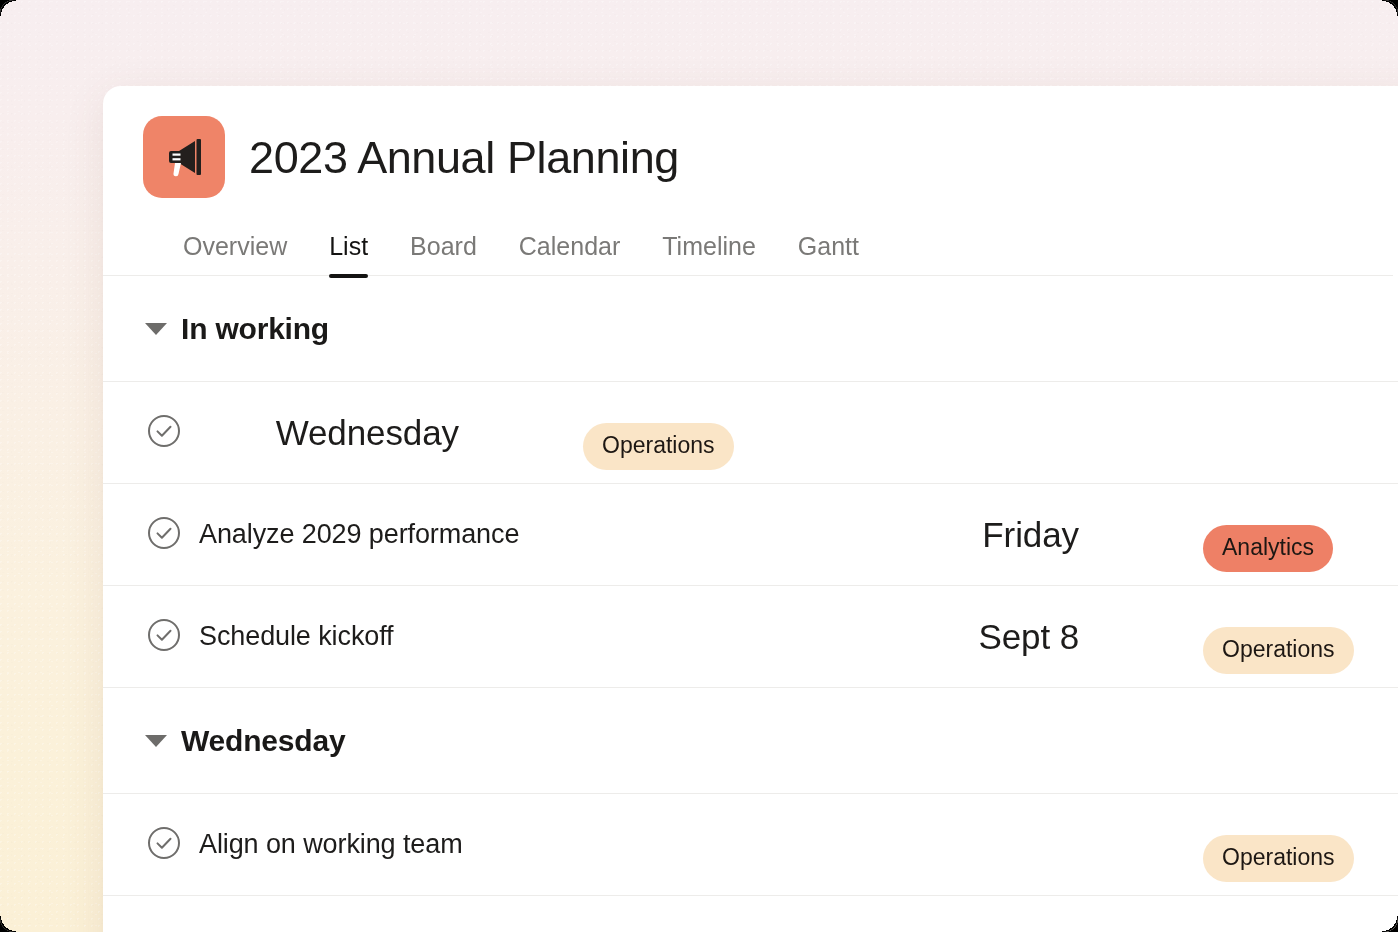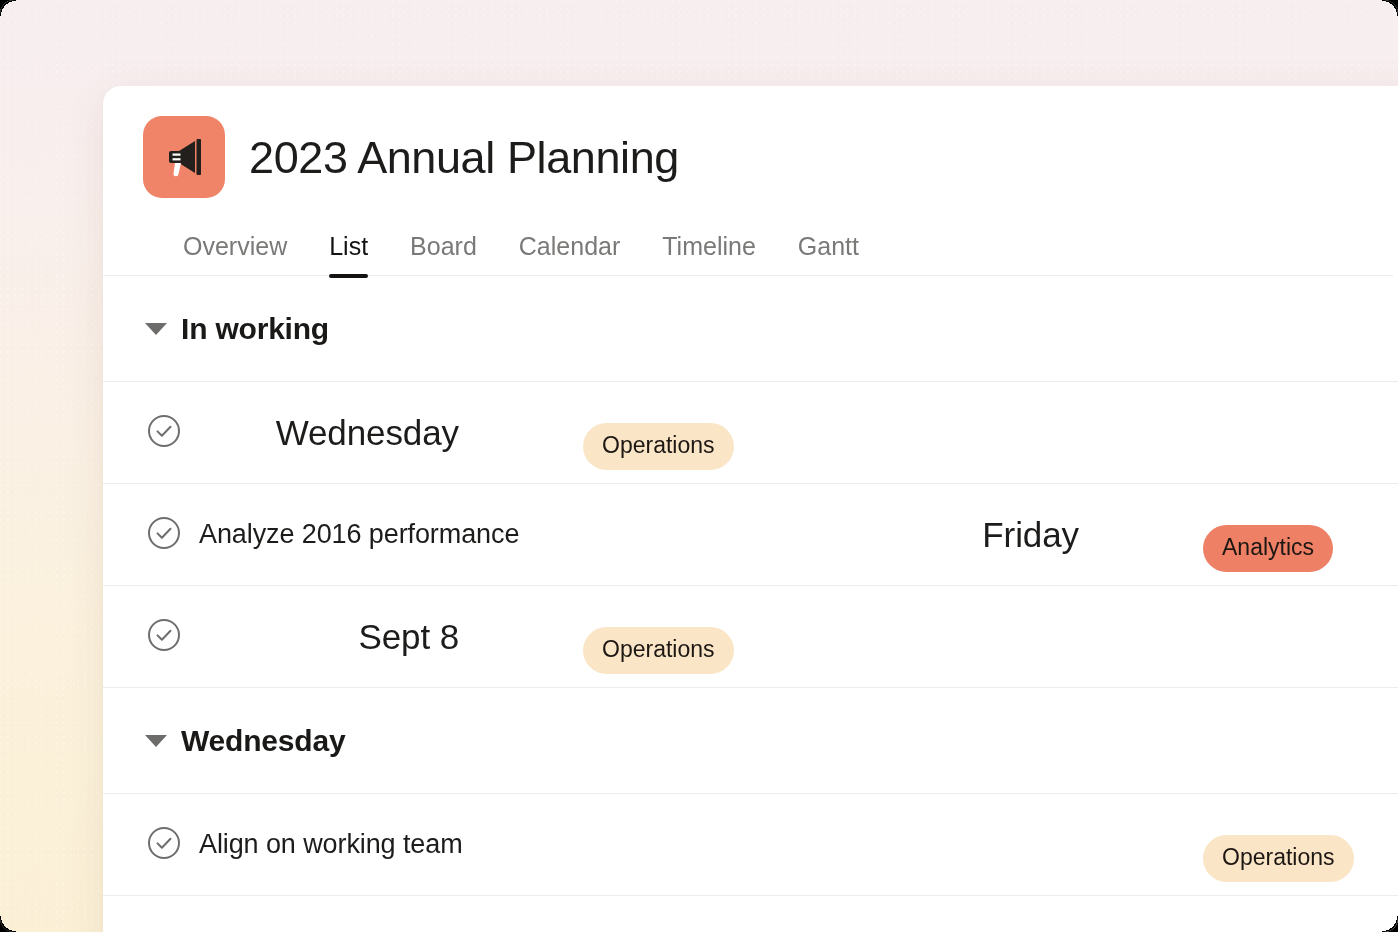--- a/index.html
+++ b/index.html
@@ -283,34 +283,35 @@
       </span>
     </div>
 
     <div class="task-row">
       <span class="check-icon">
         <svg width="34" height="34" viewBox="0 0 34 34" aria-hidden="true">
           <circle cx="17" cy="17" r="15" fill="none" stroke="#6f6e6c" stroke-width="2"></circle>
           <path d="M10.5 17.4 l4.4 4.4 l8.6 -9" fill="none" stroke="#6f6e6c" stroke-width="2" stroke-linecap="round" stroke-linejoin="round"></path>
         </svg>
       </span>
-      <span class="task-name">Analyze 2016 performance</span>
+      <span class="task-name">Analyze 2029 performance</span>
       <span class="task-due">Friday</span>
       <span class="tag-cell">
         <span class="tag tag-analytics">Analytics</span>
       </span>
     </div>
 
     <div class="task-row">
       <span class="check-icon">
         <svg width="34" height="34" viewBox="0 0 34 34" aria-hidden="true">
           <circle cx="17" cy="17" r="15" fill="none" stroke="#6f6e6c" stroke-width="2"></circle>
           <path d="M10.5 17.4 l4.4 4.4 l8.6 -9" fill="none" stroke="#6f6e6c" stroke-width="2" stroke-linecap="round" stroke-linejoin="round"></path>
         </svg>
       </span>
+      <span class="task-name">Schedule kickoff</span>
       <span class="task-due">Sept 8</span>
       <span class="tag-cell">
         <span class="tag tag-operations">Operations</span>
       </span>
     </div>
 
     <div class="section-header">
       <span class="caret"></span>
       <span class="section-title">Wednesday</span>
     </div>

